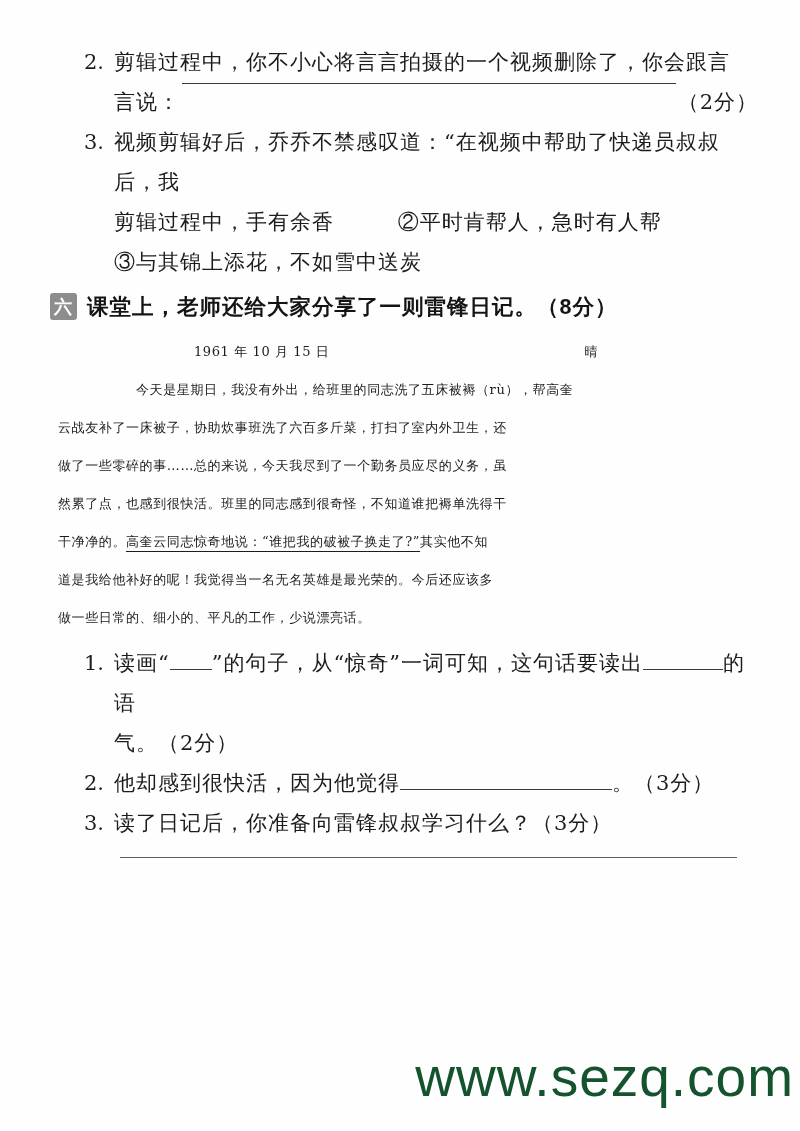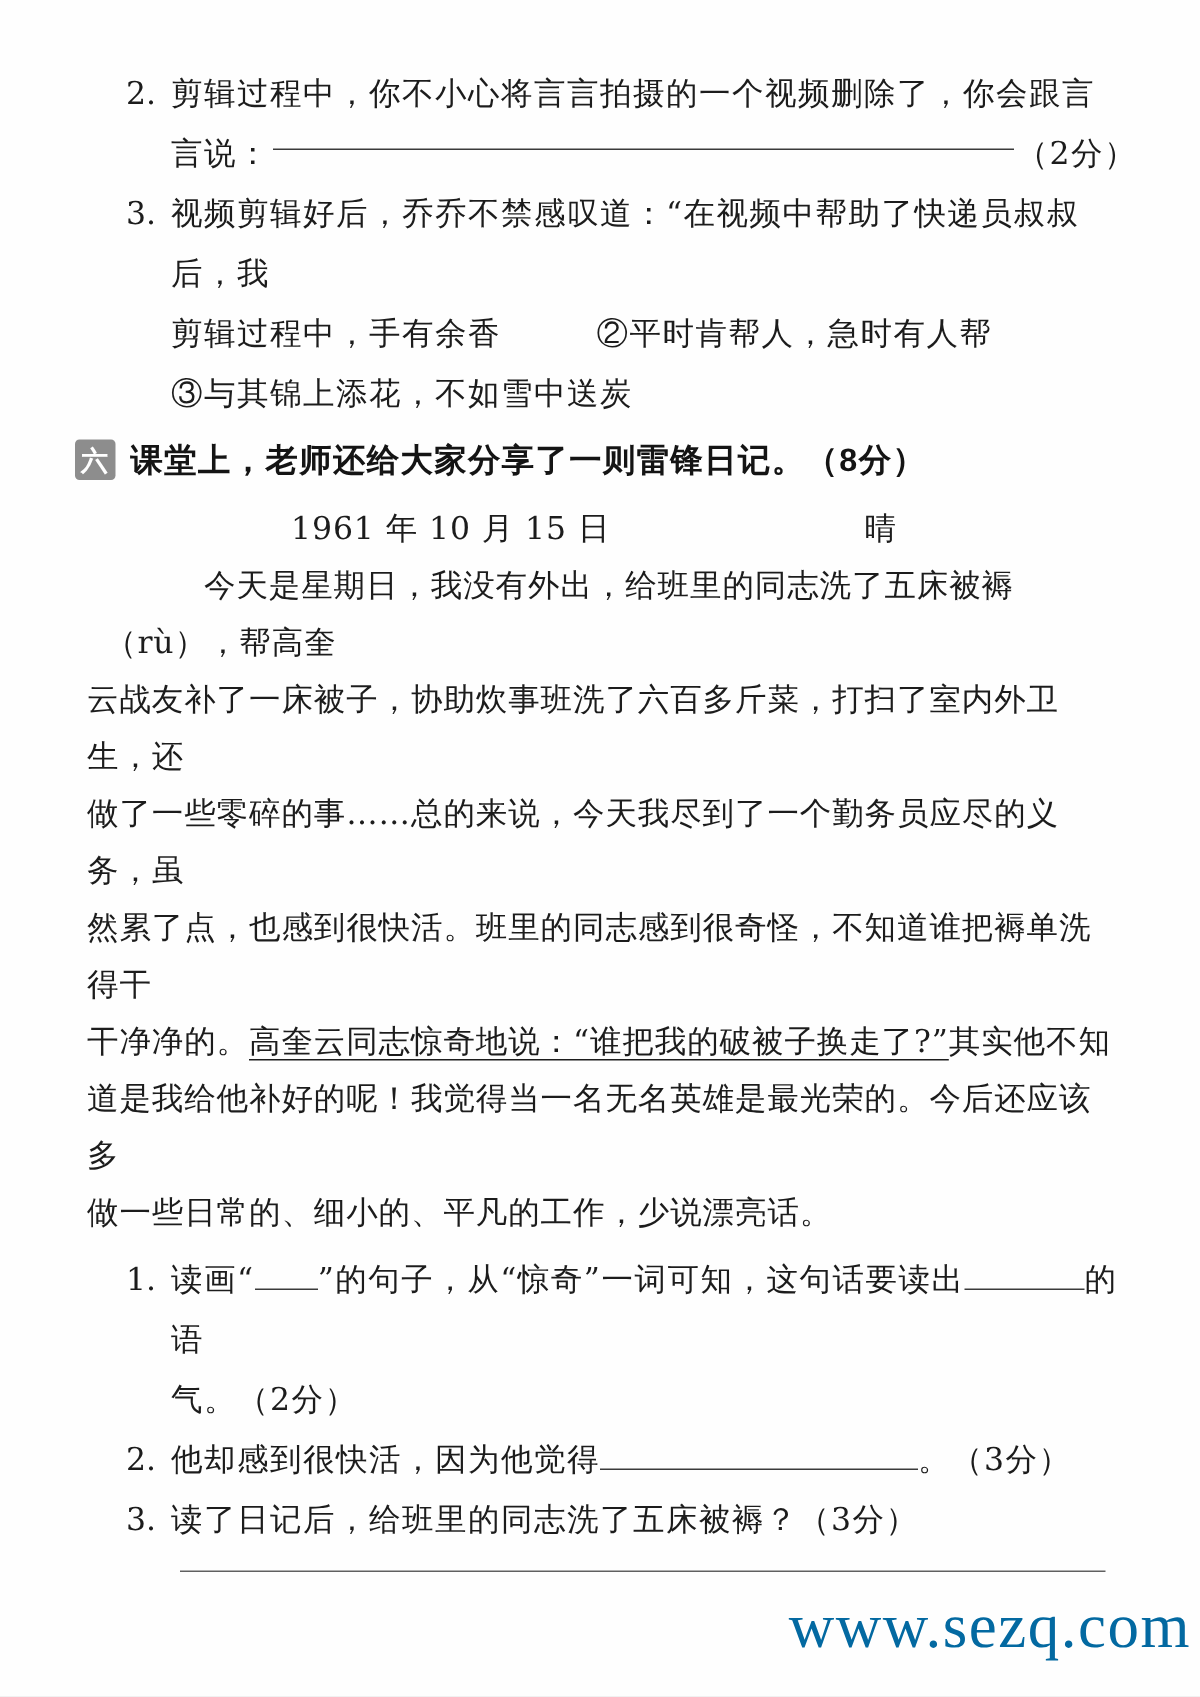--- a/index.html
+++ b/index.html
@@ -8,56 +8,56 @@
     background:#fefefe; overflow:hidden; color:#1c1c1c;
     font-family:"DejaVu Serif","Liberation Serif",serif;
   }
 
   
   .sec5 { padding-top:42px; }
   .qitem { display:flex; align-items:flex-start; margin-left:84px; margin-right:42px;
            font-size:21px; line-height:40px; letter-spacing:1px; }
   .qnum  { width:30px; flex:none; letter-spacing:0; }
   .qbody { flex:1; min-width:0; }
-  .fill-line { display:flex; align-items:center; }
+  .fill-line { display:flex; align-items:flex-start; }
   .fill-line .lead { flex:none; }
   .fill-line .tail { flex:none; }
   .blank-grow { flex:1; border-bottom:1.5px solid #3a3a3a; margin:0 2px 7px 2px; height:1px; }
   .opt2 { margin-left:56px; }
 
   
   .sec-header { display:flex; align-items:center; margin-left:50px; margin-top:10px;
                 font-family:"Liberation Sans",sans-serif; font-weight:bold;
                 font-size:21.5px; color:#141414; letter-spacing:1px; }
   .badge { width:27px; height:27px; background:#8d8d8d; color:#ffffff; font-size:18px;
            display:flex; align-items:center; justify-content:center; border-radius:3px;
            margin-right:10px; flex:none; font-weight:bold; }
 
   
-  .diary { margin:0 56px 0 58px; font-size:21px; line-height:38px; letter-spacing:0.6px; }
+  .diary { margin:0 56px 0 58px; font-size:13px; line-height:38px; letter-spacing:0.6px; }
   .diary-date { display:flex; margin-top:12px; }
   .date-text { margin-left:136px; }
   .weather   { margin-left:auto; margin-right:146px; }
   .indent { text-indent:66px;margin-left:12px; }
   .u { text-decoration:underline; text-underline-offset:5px; text-decoration-thickness:1.3px; }
 
   
   .questions { margin-top:6px; }
   .blank { display:inline-block; border-bottom:1.4px solid #3a3a3a; height:15px;
            vertical-align:baseline; }
   .w42 { width:42px; } .w80 { width:80px; } .w212 { width:212px; }
   .wavy-wrap { display:inline-block; width:50px; height:14px; vertical-align:baseline; }
 
   
   .answer-line { margin:12px 63px 0 120px; border-bottom:1.6px solid #606060; height:2px; }
 
   
   .watermark { position:absolute; right:6px; bottom:22px;
-               font-family:Liberation Serif, serif;
-               font-size:42px; color:#0369a1; letter-spacing:1px; }
+               font-family:Liberation Sans, sans-serif;
+               font-size:55px; color:#14532d; letter-spacing:1px; }
 </style>
 </head>
 <body>
 
 <div class="page">
 
   <div class="sec5">
 
     <div class="qitem">
       <span class="qnum">2.</span>
@@ -122,21 +122,21 @@
       <div class="qbody">
         <div>
           <span>他却感到很快活，因为他觉得</span><span class="blank w212"></span><span>。（3分）</span>
         </div>
       </div>
     </div>
 
     <div class="qitem">
       <span class="qnum">3.</span>
       <div class="qbody">
-        <div>读了日记后，给班里的同志洗了五床被褥？（3分）</div>
+        <div>读了日记后，你准备向雷锋叔叔学习什么？（3分）</div>
       </div>
     </div>
   </div>
 
   <div class="answer-line"></div>
 
   <div class="watermark">www.sezq.com</div>
 
 </div>
 

